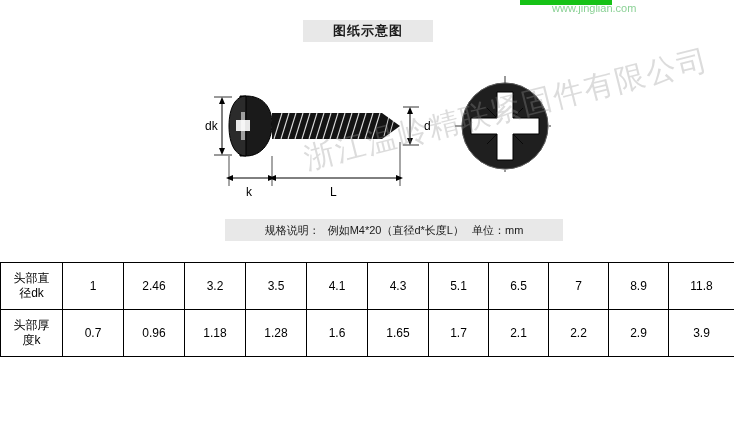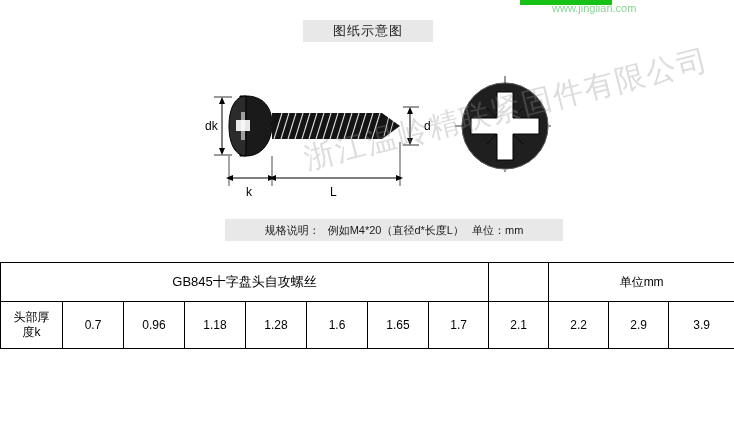--- a/index.html
+++ b/index.html
@@ -32,20 +32,21 @@
     left: 303px;
     top: 20px;
     width: 130px;
     height: 22px;
     background: #e8e8e8;
     color: #1a1a1a;
     font-size: 13px;
     line-height: 22px;
     text-align: center;
     letter-spacing: 1px;
+    font-weight: bold;
   }
   .spec-box {
     position: absolute;
     left: 225px;
     top: 219px;
     width: 338px;
     height: 22px;
     background: #e8e8e8;
     color: #1a1a1a;
     font-size: 11px;
@@ -262,27 +263,38 @@
         <col style="width:61px">
         <col style="width:61px">
         <col style="width:61px">
         <col style="width:60px">
         <col style="width:60px">
         <col style="width:60px">
         <col style="width:60px">
         <col style="width:66px">
       </colgroup>
       <tbody>
-          <tr class="row-head">
-        <td class="title-cell" colspan="8">GB845十字盘头自攻螺丝</td>
-        <td></td>
-        <td class="unit-cell" colspan="3">单位mm</td>
+
+
+      <tr class="row-data">
+        <td class="label-cell">
+          <span>头部直</span><br><span>径dk</span>
+        </td>
+        <td>1</td>
+        <td>2.46</td>
+        <td>3.2</td>
+        <td>3.5</td>
+        <td>4.1</td>
+        <td>4.3</td>
+        <td>5.1</td>
+        <td>6.5</td>
+        <td>7</td>
+        <td>8.9</td>
+        <td>11.8</td>
       </tr>
-
-
 
       <tr class="row-data">
         <td class="label-cell">
           <span>头部厚</span><br><span>度k</span>
         </td>
         <td>0.7</td>
         <td>0.96</td>
         <td>1.18</td>
         <td>1.28</td>
         <td>1.6</td>

